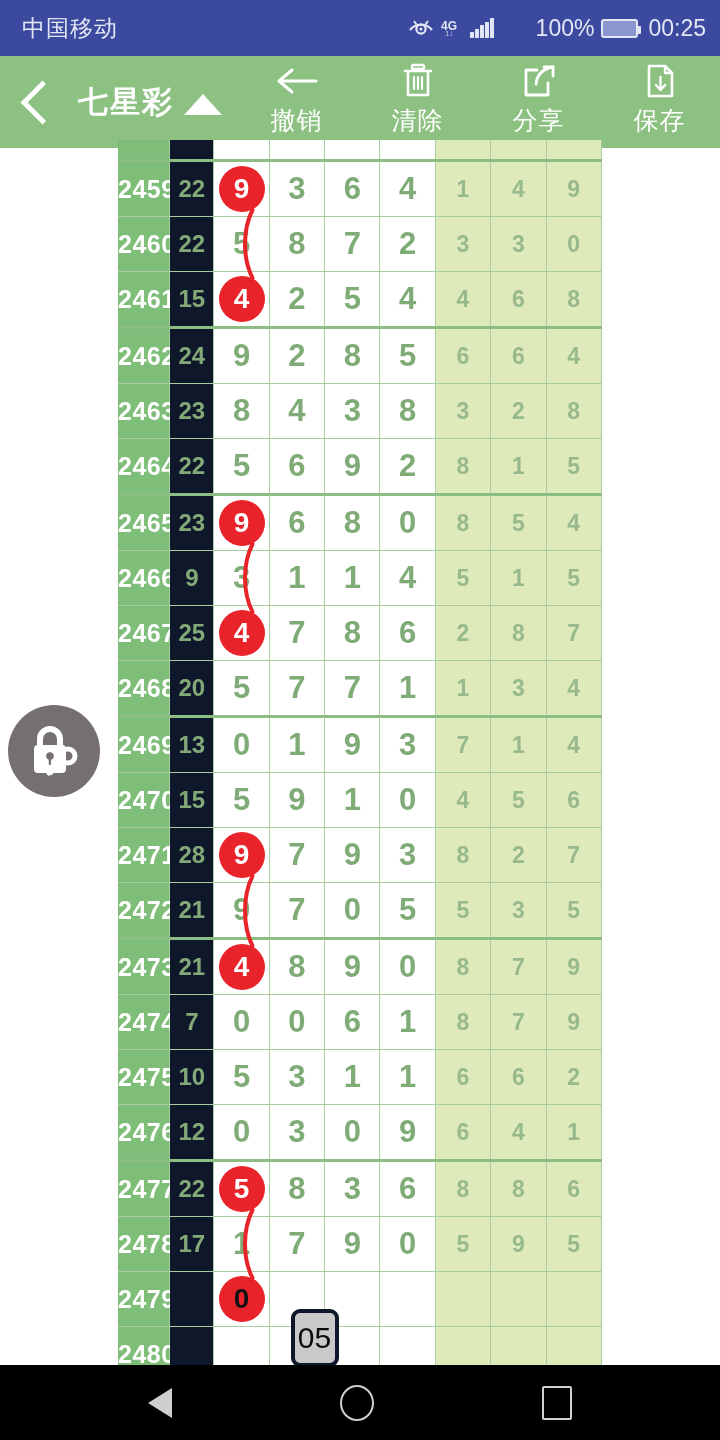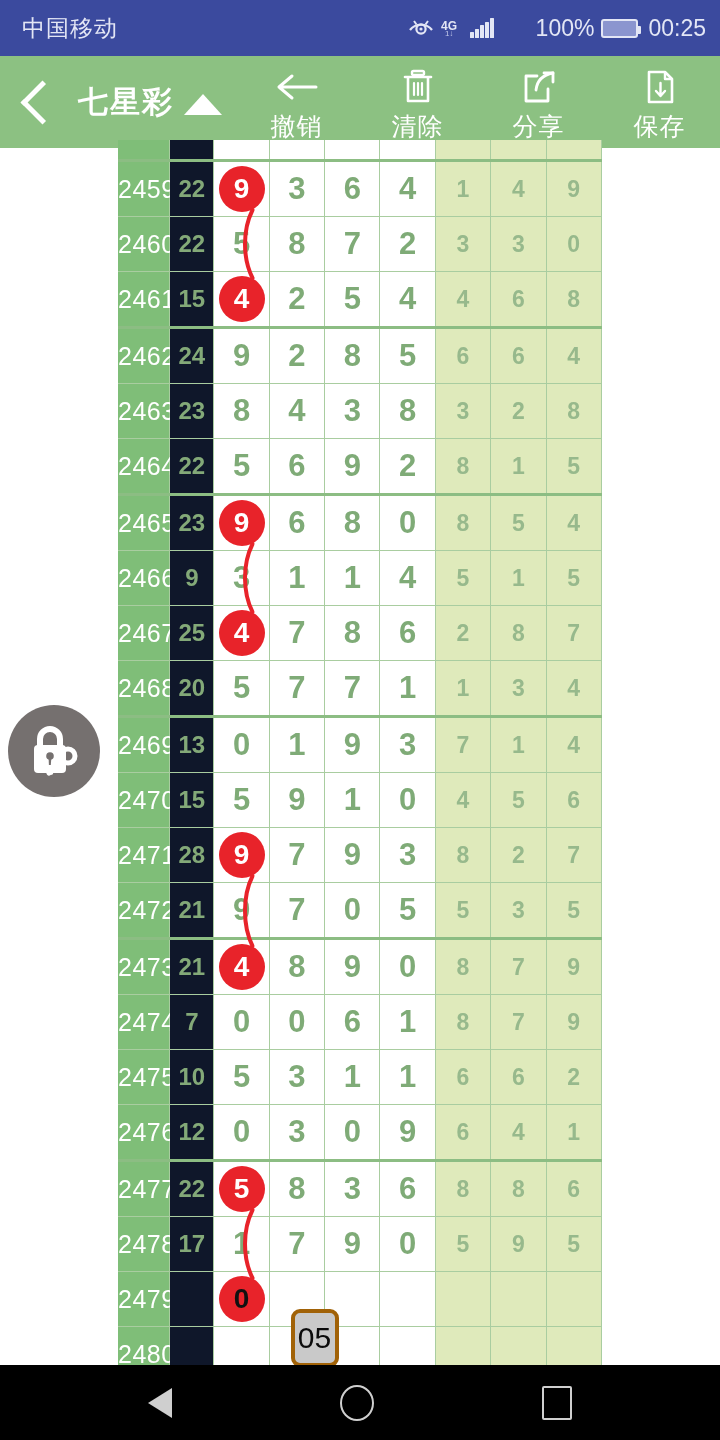--- a/index.html
+++ b/index.html
@@ -58,21 +58,21 @@
     transform:rotate(45deg);margin-left:6px;
   }
   .tb-title{
     display:flex;align-items:center;gap:10px;padding-right:8px;font-weight:bold;
   }
   .tb-title .t{font-size:30px;color:#ffffff;letter-spacing:2px;}
   .tri-up{
     width:0;height:0;border-left:19px solid transparent;border-right:19px solid transparent;
     border-bottom:21px solid #ffffff;margin-top:4px;
   }
-  .tb-actions{display:flex;align-items:center;margin-left:6px;flex:1;}
+  .tb-actions{display:flex;align-items:flex-start;margin-left:6px;flex:1;}
   .tb-btn{
     flex:1;display:flex;flex-direction:column;align-items:center;justify-content:center;
     gap:2px;padding-top:4px;
   }
   .tb-btn .lbl{font-size:25px;color:#ffffff;letter-spacing:1px;}
   .tb-ico{height:42px;display:flex;align-items:center;justify-content:center;}
 
   
   .lock-badge{
     position:absolute;left:8px;top:705px;
@@ -91,21 +91,21 @@
   table.grid{
     border-collapse:collapse;width:484px;table-layout:fixed;
     margin-top:-35px;
   }
   table.grid td{
     height:54px;text-align:center;vertical-align:middle;
     border-right:1px solid #a9cda0;
     border-bottom:1px solid #a9cda0;
     padding:0;position:relative;
   }
-  .c-idx{width:50px;background:#7fbe78;color:#ffffff;font-size:25px;font-weight:normal;letter-spacing:0.5px;}
+  .c-idx{width:50px;background:#7fbe78;color:#ffffff;font-size:25px;font-weight:bold;letter-spacing:0.5px;}
   .c-sum{width:42px;background:#0f172a;color:#83a978;font-size:24px;font-weight:bold;}
   .c-d{width:53px;background:#ffffff;color:#7fab77;font-size:31px;font-weight:bold;}
   .c-t{width:53px;background:#dfeabb;color:#97b98c;font-size:23px;font-weight:bold;}
   td.grp-div{border-right:3px solid #8cbd83;}
   tr.grp-end td{border-bottom:3px solid #8cbd83;}
 
   .ball{
     position:absolute;left:50%;top:50%;
     transform:translate(-50%,-50%);
     width:46px;height:46px;border-radius:50%;
@@ -120,21 +120,21 @@
   .conn{
     position:absolute;left:0;top:0;width:484px;height:1260px;
     pointer-events:none;z-index:2;
   }
 
   
   .chip{
     position:absolute;
     width:48px;height:58px;
     background:#c9c9c9;
-    border:4px solid #a16207;
+    border:4px solid #0f172a;
     border-radius:9px;
     display:flex;align-items:center;justify-content:center;
     color:#0b0b0b;font-size:30px;
     z-index:6;
     box-sizing:border-box;
   }
 
   
   .navbar{
     position:absolute;left:0;bottom:0;width:720px;height:75px;

